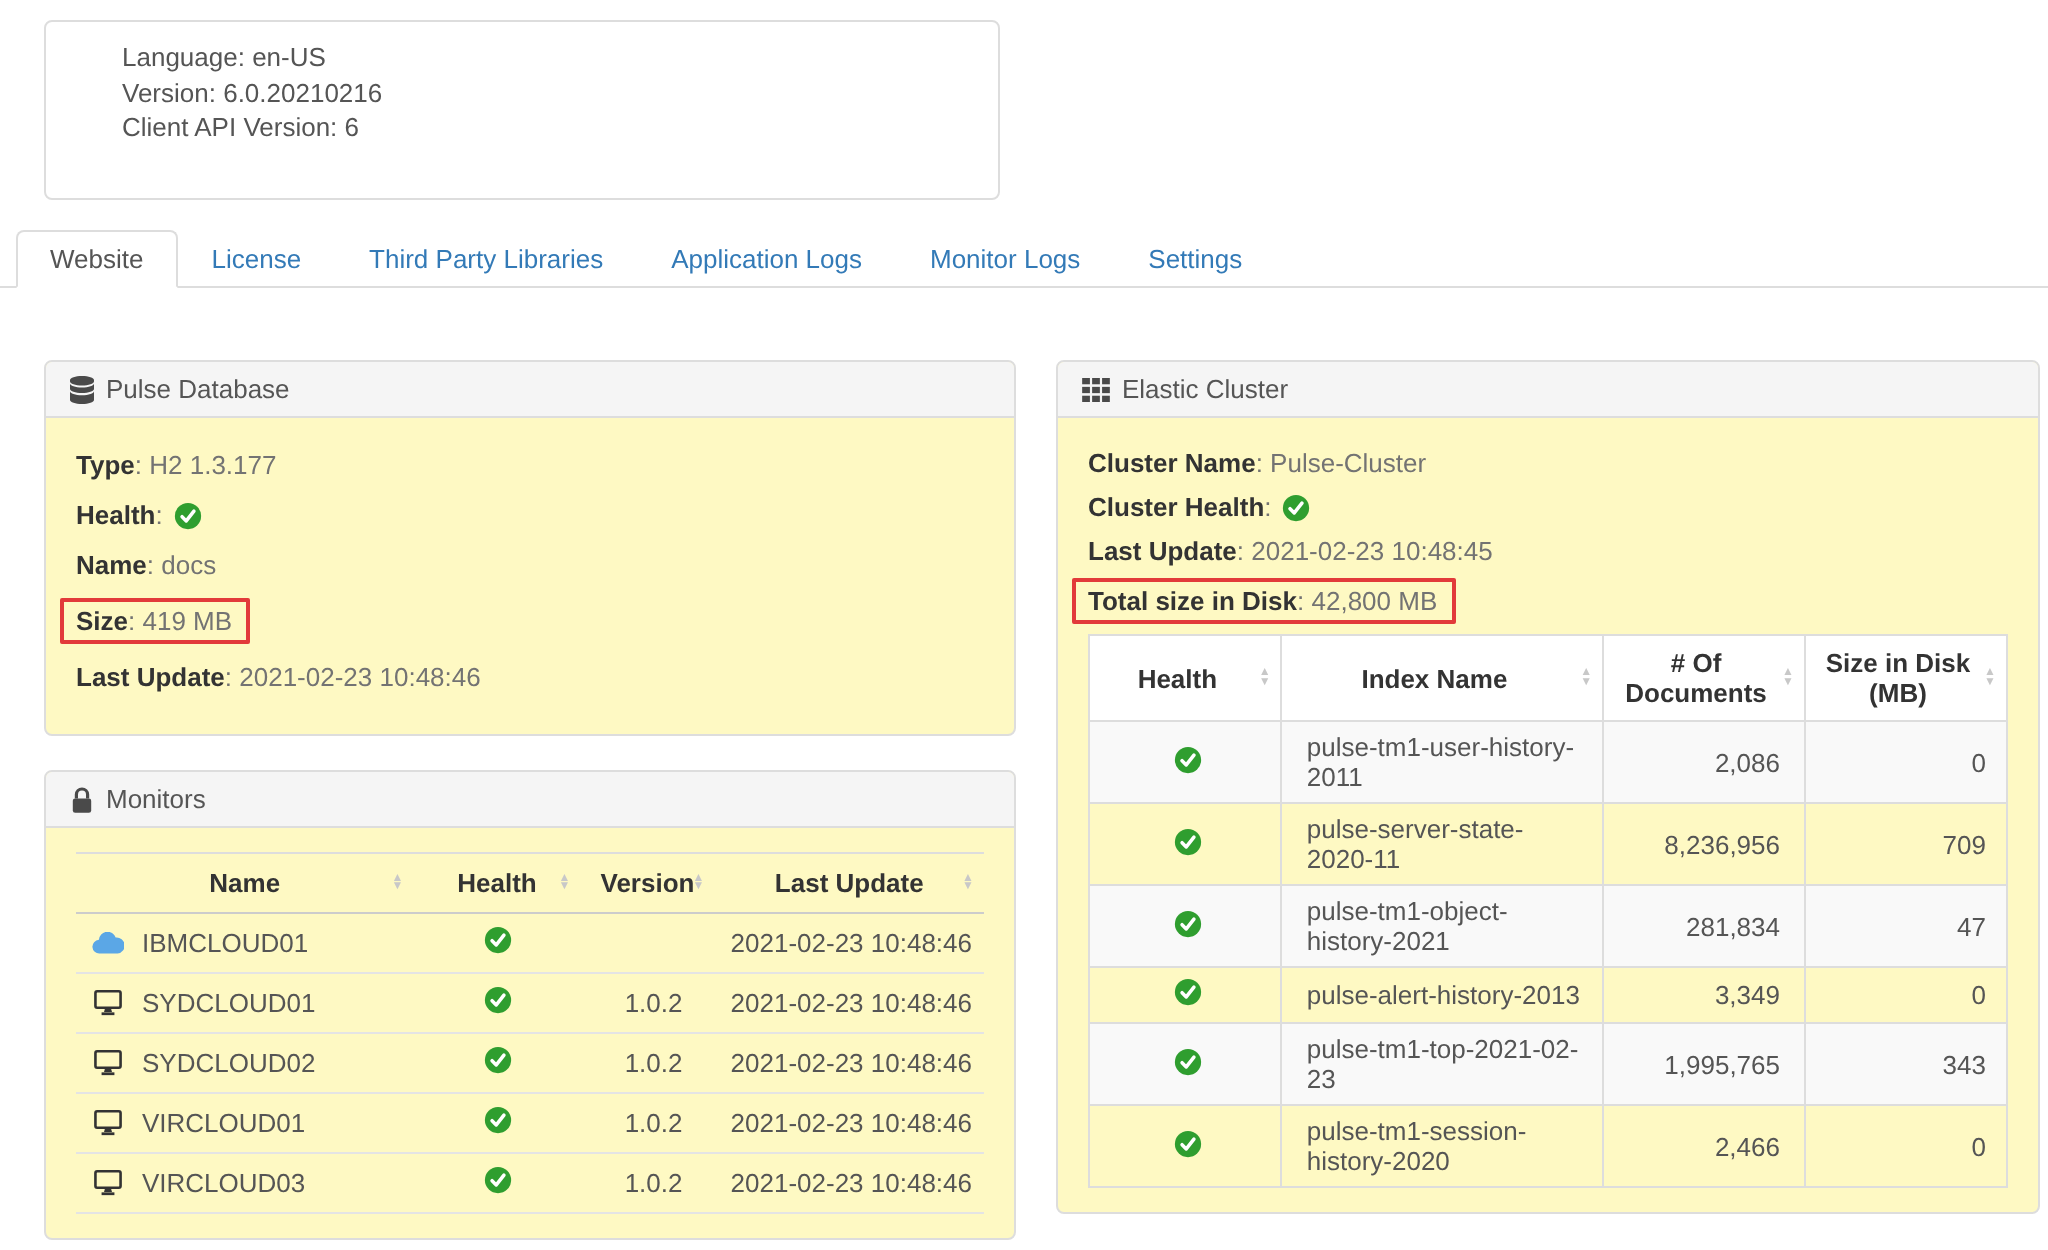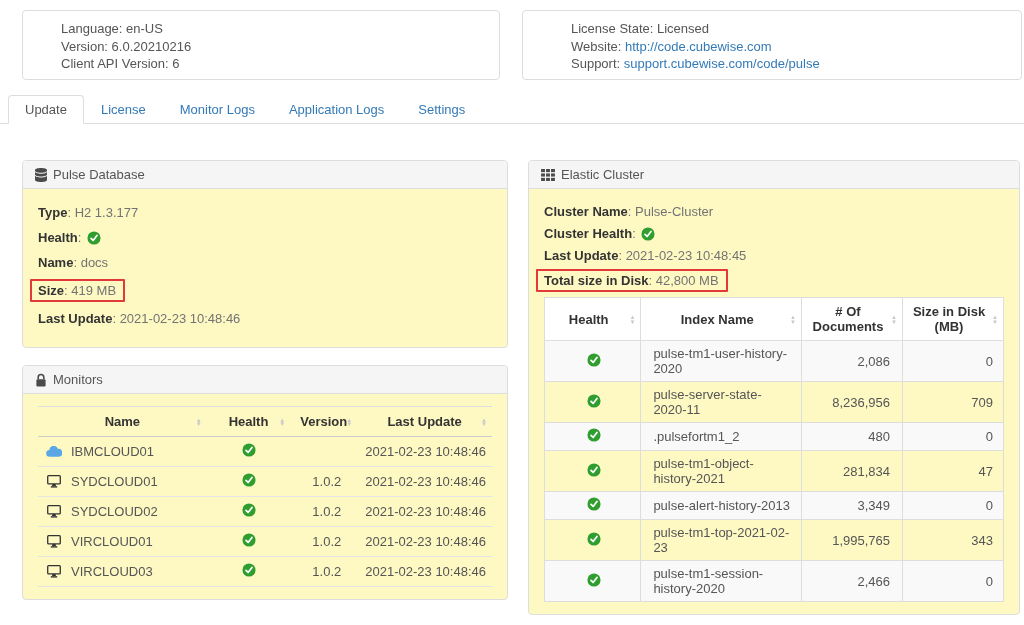--- a/index.html
+++ b/index.html
@@ -1,21 +1,21 @@
 <!DOCTYPE html>
 <html style="--link-blue: #337ab7; --accent-red: #e23a3a; --health-green: #2f9e2f; --cloud-blue: #5ba7e6; --panel-heading-bg: #f5f5f5;"><head>
 <meta charset="utf-8">
 <style>
   * { margin:0; padding:0; box-sizing:border-box; }
   html,body { width:1024px; height:625px; overflow:hidden; background:#fff;
     font-family:"Liberation Sans","DejaVu Sans",sans-serif; font-size:13px; color:#555; }
 
   
   .topbar { display:flex; padding:10px 2px 0 22px; gap:22px; }
-  .info-box { border:1px solid #ddd; border-radius:4px; height:70px; padding:9px 15px; line-height:17.5px; color:#555; }
+  .info-box { border:1px solid #ddd; border-radius:4px; height:90px; padding:9px 15px; line-height:17.5px; color:#555; }
   .info-box.left  { width:478px; padding-left:38px; }
   .info-box.right { flex:1; padding-left:48px; }
   .link { color:var(--link-blue); text-decoration:none; cursor:pointer; }
 
   
   .tabs { margin-top:15px; border-bottom:1px solid #ddd; padding-left:8px; display:flex; }
   .tab { display:inline-block; padding:6px 16px; margin-bottom:-1px; color:var(--link-blue);
          cursor:pointer; border:1px solid transparent; border-radius:4px 4px 0 0; }
   .tab.active { color:#555; background:#fff; border-color:#ddd #ddd #fff #ddd; }
 
@@ -79,36 +79,28 @@
 </style>
 </head>
 <body>
 
 <div class="topbar">
   <div class="info-box left">
     <div>Language: en-US</div>
     <div>Version: 6.0.20210216</div>
     <div>Client API Version: 6</div>
   </div>
-  <div class="info-box right">
-    <div>License State: Licensed</div>
-    <div>
-      <span>Website</span><span class="sep">: </span><a class="link">http://code.cubewise.com</a>
-    </div>
-    <div>
-      <span>Support</span><span class="sep">: </span><a class="link">support.cubewise.com/code/pulse</a>
-    </div>
-  </div>
 </div>
 
 <div class="tabs">
-  <span class="tab active">Update</span>
+  <span class="tab active">Website</span>
   <span class="tab">License</span>
+  <span class="tab">Third Party Libraries</span>
+  <span class="tab">Application Logs</span>
   <span class="tab">Monitor Logs</span>
-  <span class="tab">Application Logs</span>
   <span class="tab">Settings</span>
 </div>
 
 <div class="content">
 
   <div class="col-left">
 
     <div class="panel">
       <div class="panel-heading">
         <span class="ph-icon">
@@ -324,21 +316,21 @@
             </tr>
           </thead>
           <tbody>
               <tr>
                 <td class="e-health"><span class="check-wrap">
                     <svg width="14" height="14" viewBox="0 0 16 16">
                       <circle cx="8" cy="8" r="7.5" style="fill:var(--health-green)"></circle>
                       <path d="M4.6 8.4 7 10.8l4.4-5.6" fill="none" stroke="#fff" stroke-width="2" stroke-linecap="round" stroke-linejoin="round"></path>
                     </svg>
                   </span></td>
-                <td class="e-index">pulse-tm1-user-history-2020</td>
+                <td class="e-index">pulse-tm1-user-history-2011</td>
                 <td class="e-docs">2,086</td>
                 <td class="e-size">0</td>
               </tr>
               <tr>
                 <td class="e-health"><span class="check-wrap">
                     <svg width="14" height="14" viewBox="0 0 16 16">
                       <circle cx="8" cy="8" r="7.5" style="fill:var(--health-green)"></circle>
                       <path d="M4.6 8.4 7 10.8l4.4-5.6" fill="none" stroke="#fff" stroke-width="2" stroke-linecap="round" stroke-linejoin="round"></path>
                     </svg>
                   </span></td>
@@ -346,31 +338,20 @@
                 <td class="e-docs">8,236,956</td>
                 <td class="e-size">709</td>
               </tr>
               <tr>
                 <td class="e-health"><span class="check-wrap">
                     <svg width="14" height="14" viewBox="0 0 16 16">
                       <circle cx="8" cy="8" r="7.5" style="fill:var(--health-green)"></circle>
                       <path d="M4.6 8.4 7 10.8l4.4-5.6" fill="none" stroke="#fff" stroke-width="2" stroke-linecap="round" stroke-linejoin="round"></path>
                     </svg>
                   </span></td>
-                <td class="e-index">.pulsefortm1_2</td>
-                <td class="e-docs">480</td>
-                <td class="e-size">0</td>
-              </tr>
-              <tr>
-                <td class="e-health"><span class="check-wrap">
-                    <svg width="14" height="14" viewBox="0 0 16 16">
-                      <circle cx="8" cy="8" r="7.5" style="fill:var(--health-green)"></circle>
-                      <path d="M4.6 8.4 7 10.8l4.4-5.6" fill="none" stroke="#fff" stroke-width="2" stroke-linecap="round" stroke-linejoin="round"></path>
-                    </svg>
-                  </span></td>
                 <td class="e-index">pulse-tm1-object-history-2021</td>
                 <td class="e-docs">281,834</td>
                 <td class="e-size">47</td>
               </tr>
               <tr>
                 <td class="e-health"><span class="check-wrap">
                     <svg width="14" height="14" viewBox="0 0 16 16">
                       <circle cx="8" cy="8" r="7.5" style="fill:var(--health-green)"></circle>
                       <path d="M4.6 8.4 7 10.8l4.4-5.6" fill="none" stroke="#fff" stroke-width="2" stroke-linecap="round" stroke-linejoin="round"></path>
                     </svg>

